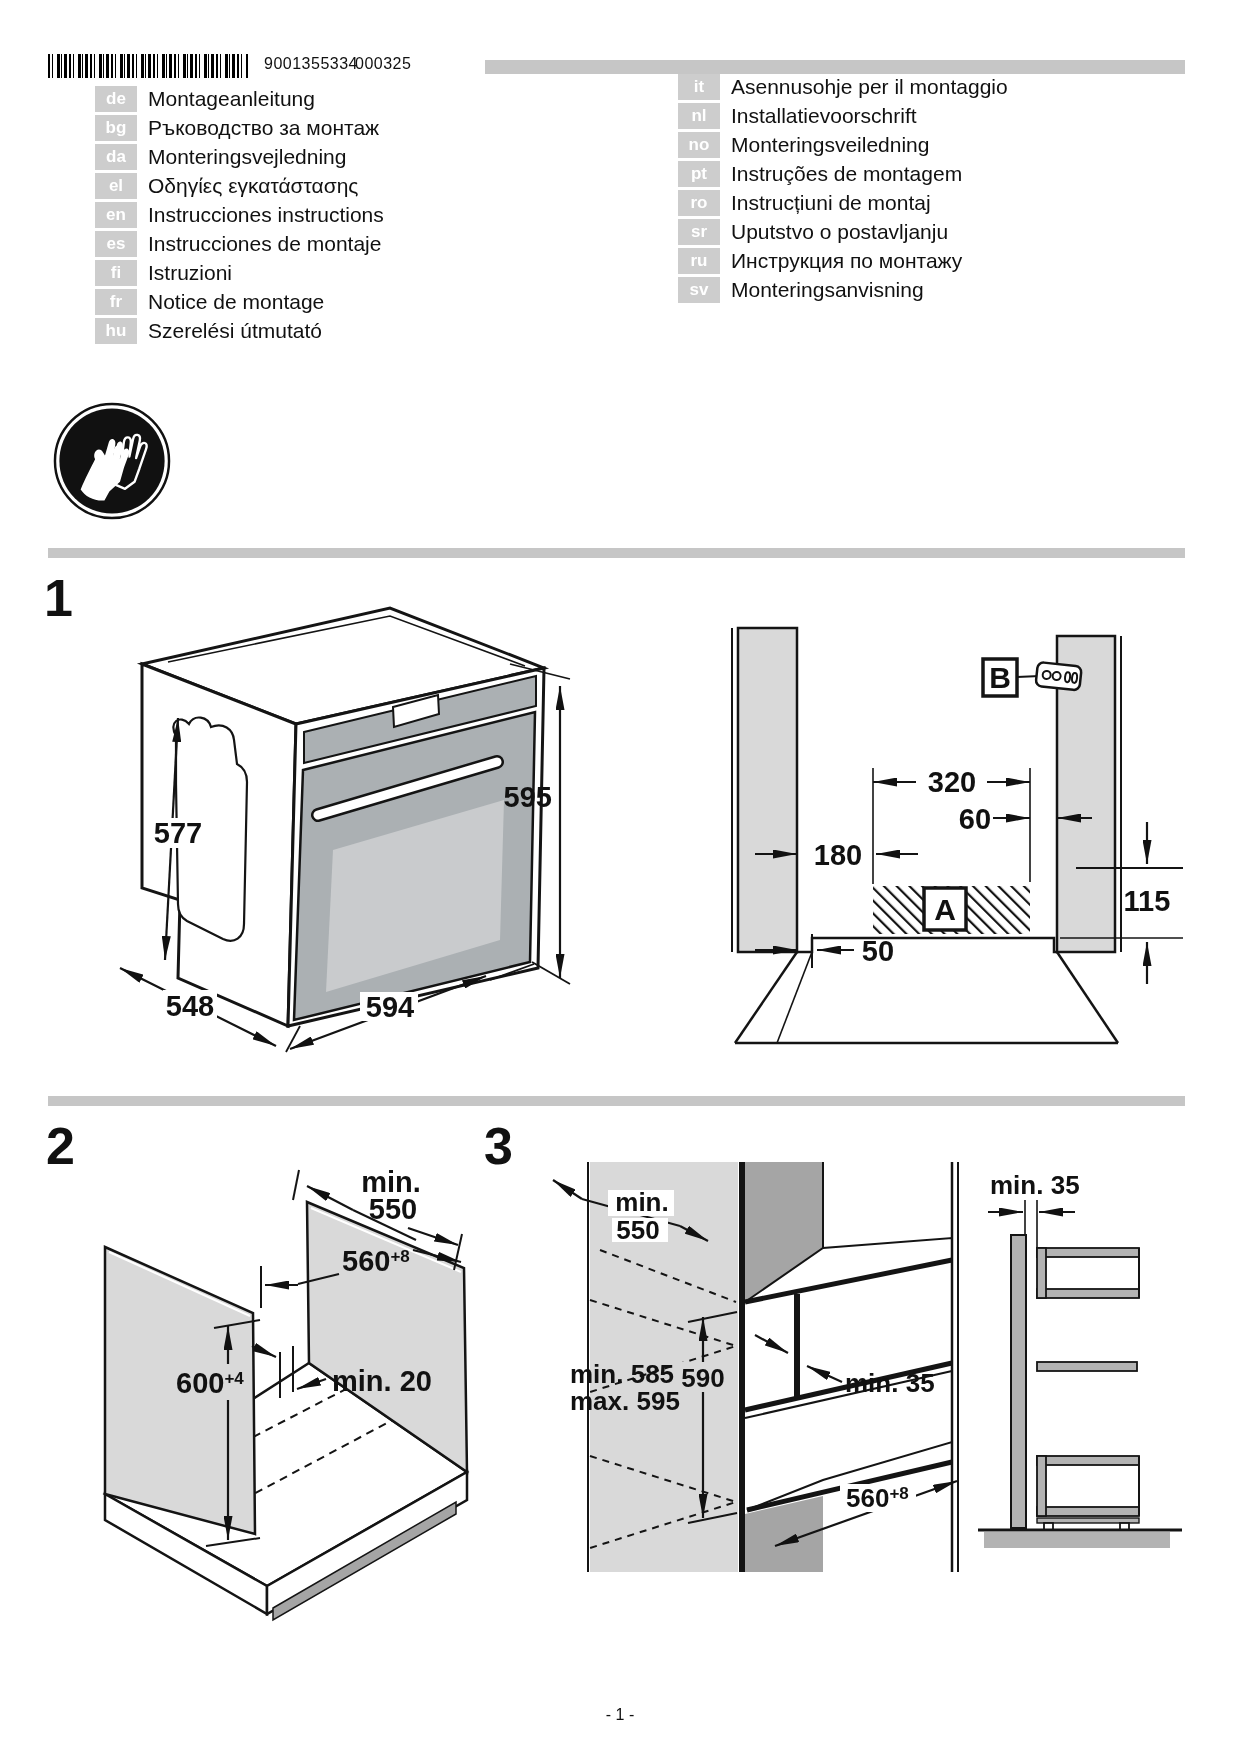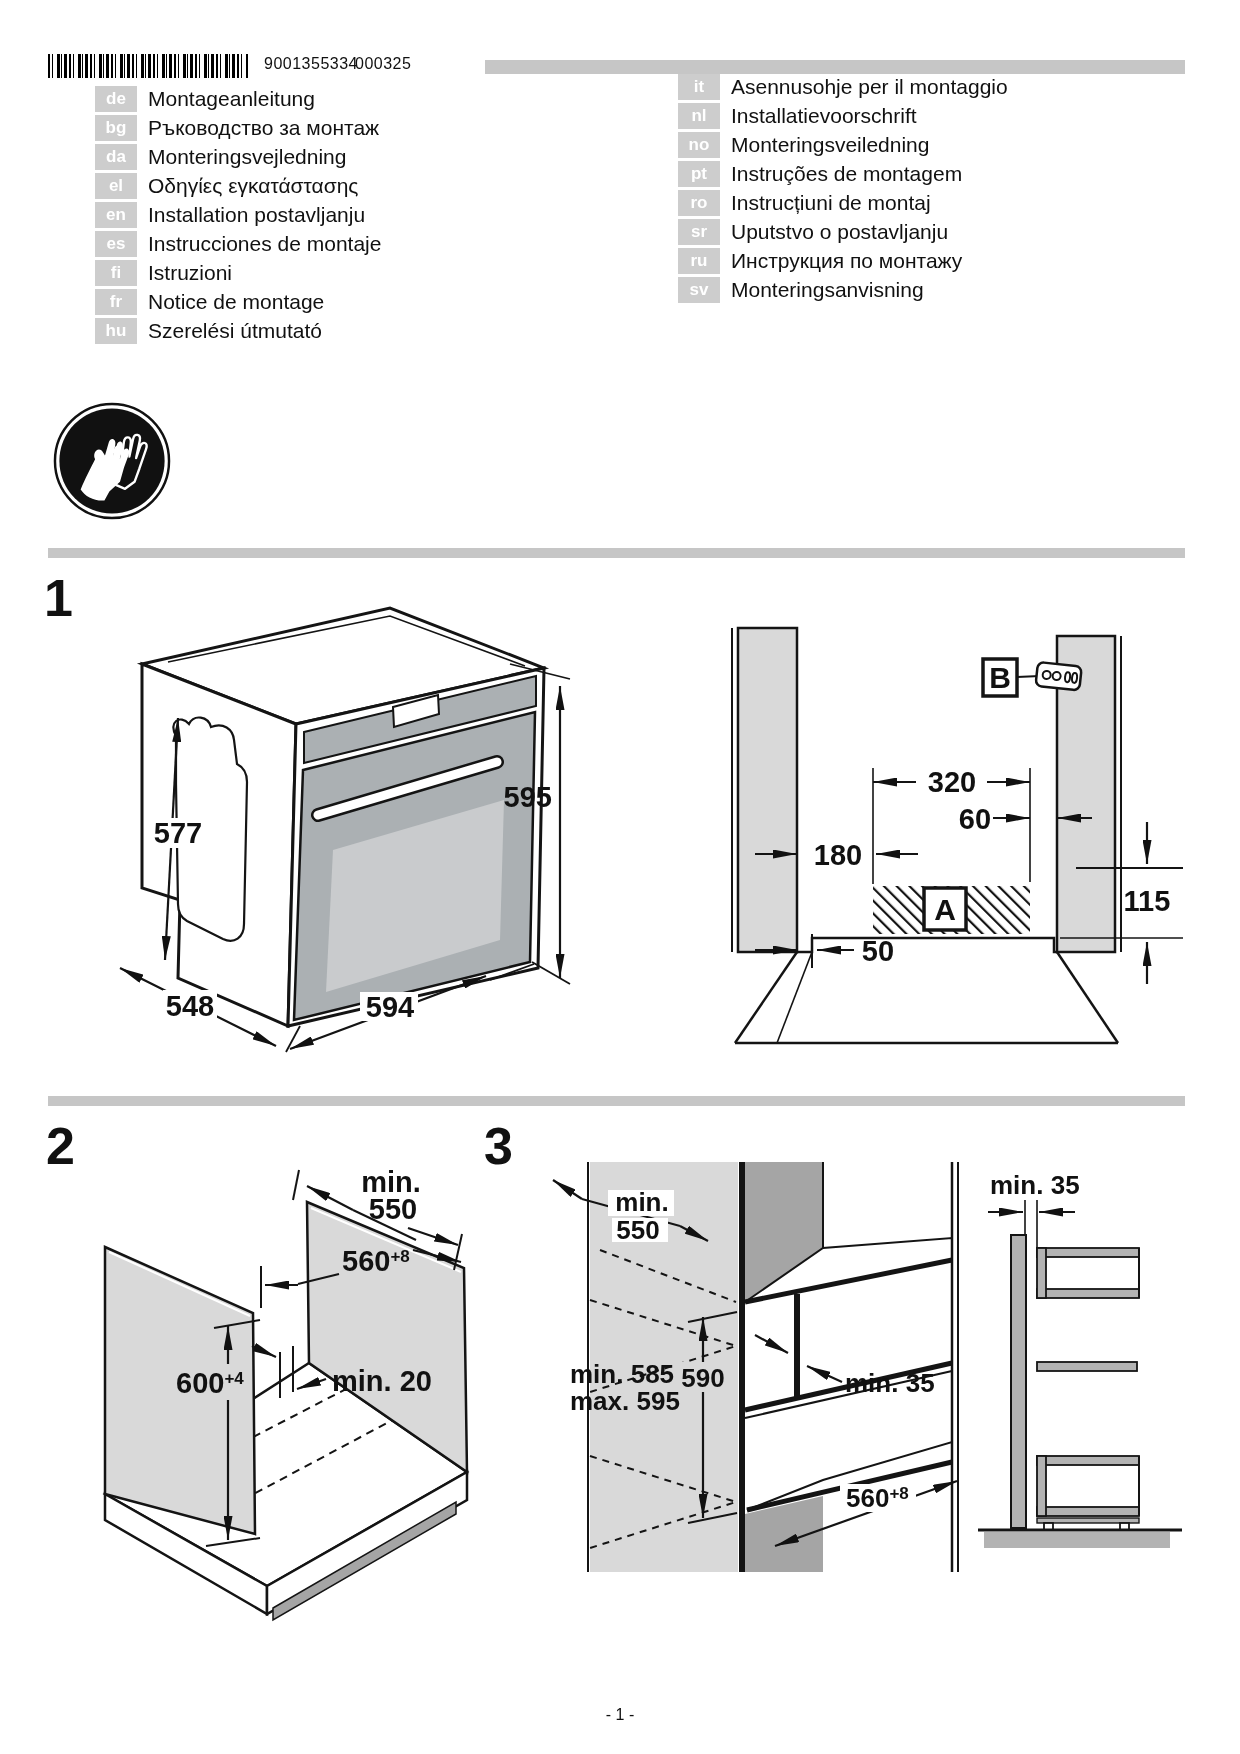--- a/index.html
+++ b/index.html
@@ -47,21 +47,21 @@
     <div class="lrow">
         <span class="tag">da</span>
         <span class="lbl">Monteringsvejledning</span>
       </div>
     <div class="lrow">
         <span class="tag">el</span>
         <span class="lbl">Οδηγίες εγκατάστασης</span>
       </div>
     <div class="lrow">
         <span class="tag">en</span>
-        <span class="lbl">Installation postavljanju</span>
+        <span class="lbl">Instrucciones instructions</span>
       </div>
     <div class="lrow">
         <span class="tag">es</span>
         <span class="lbl">Instrucciones de montaje</span>
       </div>
     <div class="lrow">
         <span class="tag">fi</span>
         <span class="lbl">Istruzioni</span>
       </div>
     <div class="lrow">

